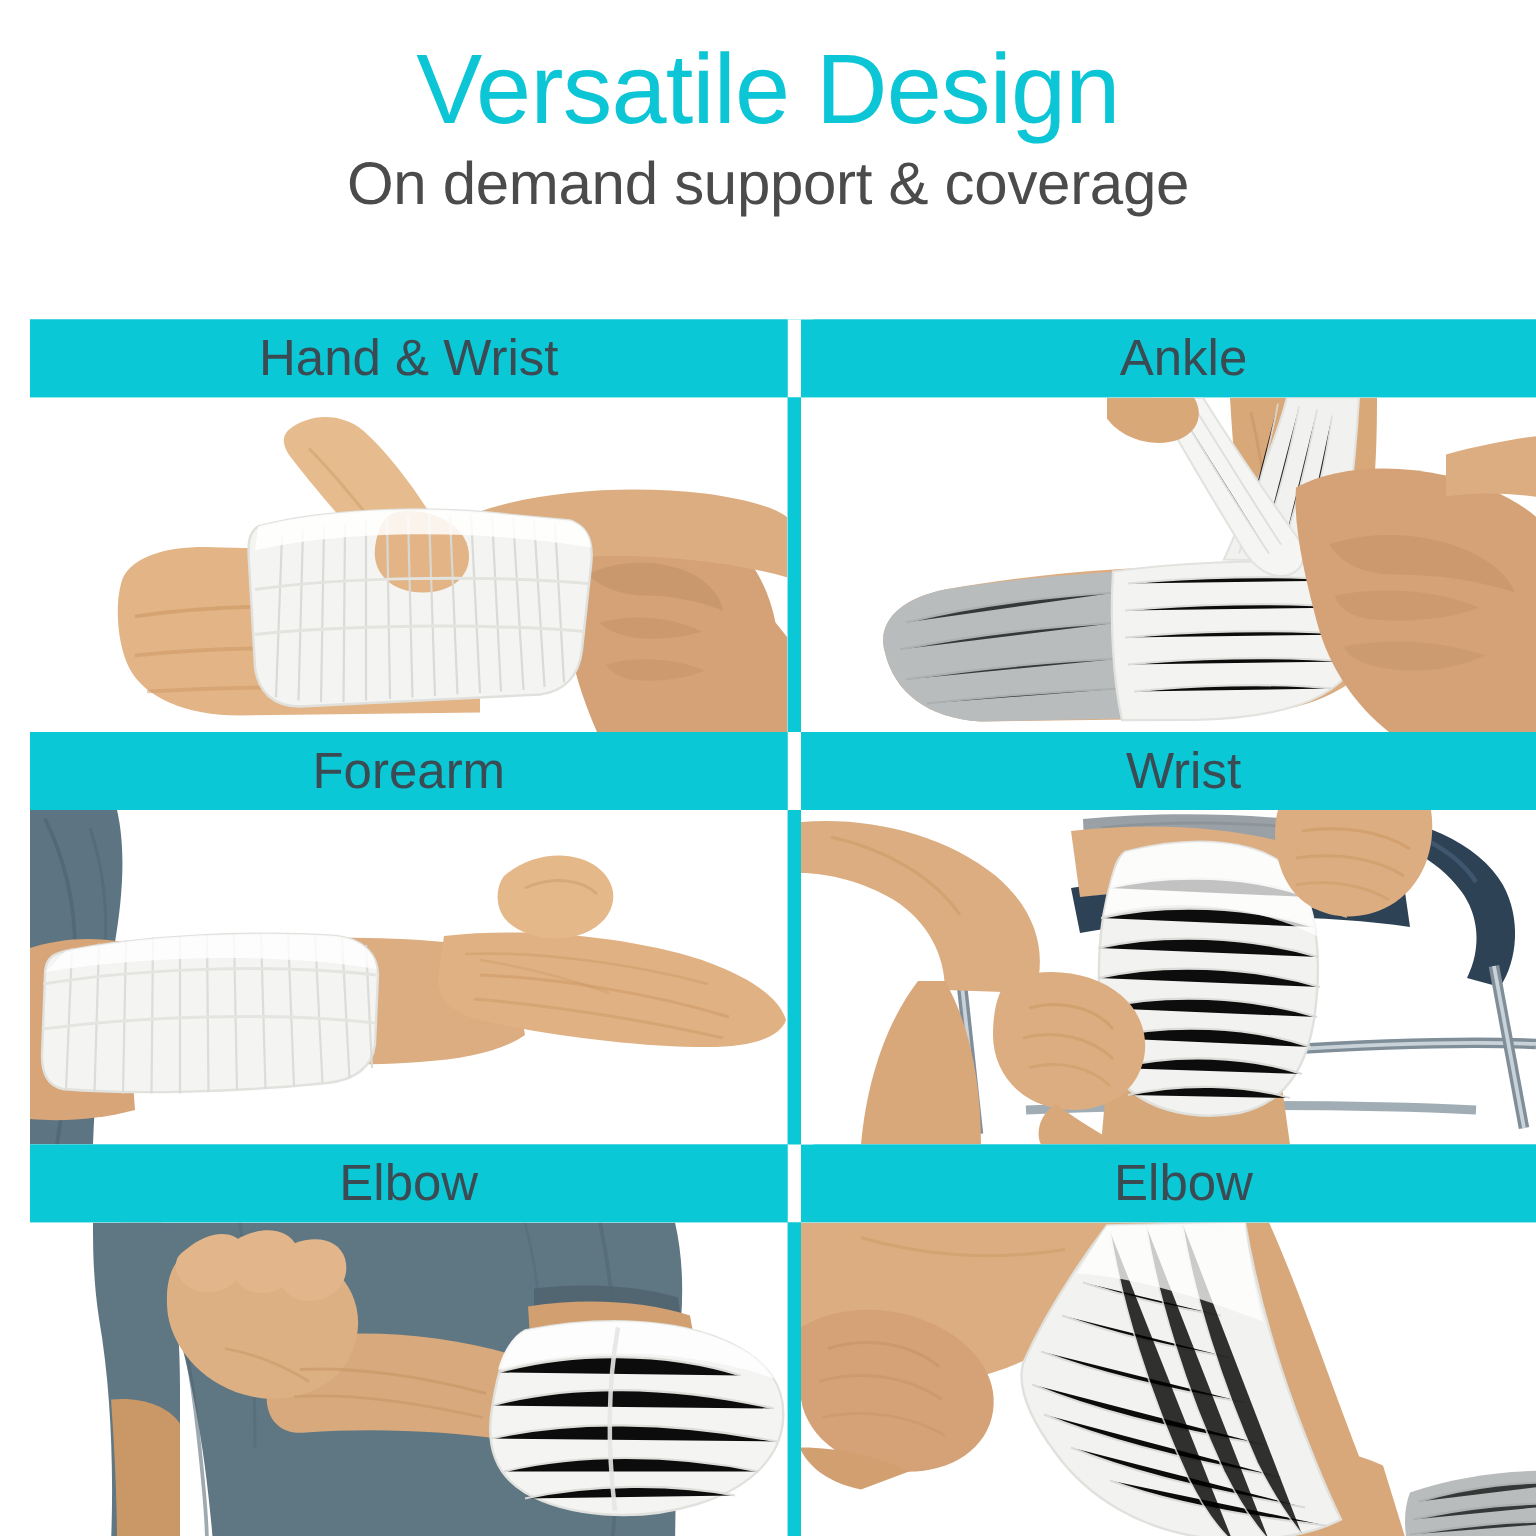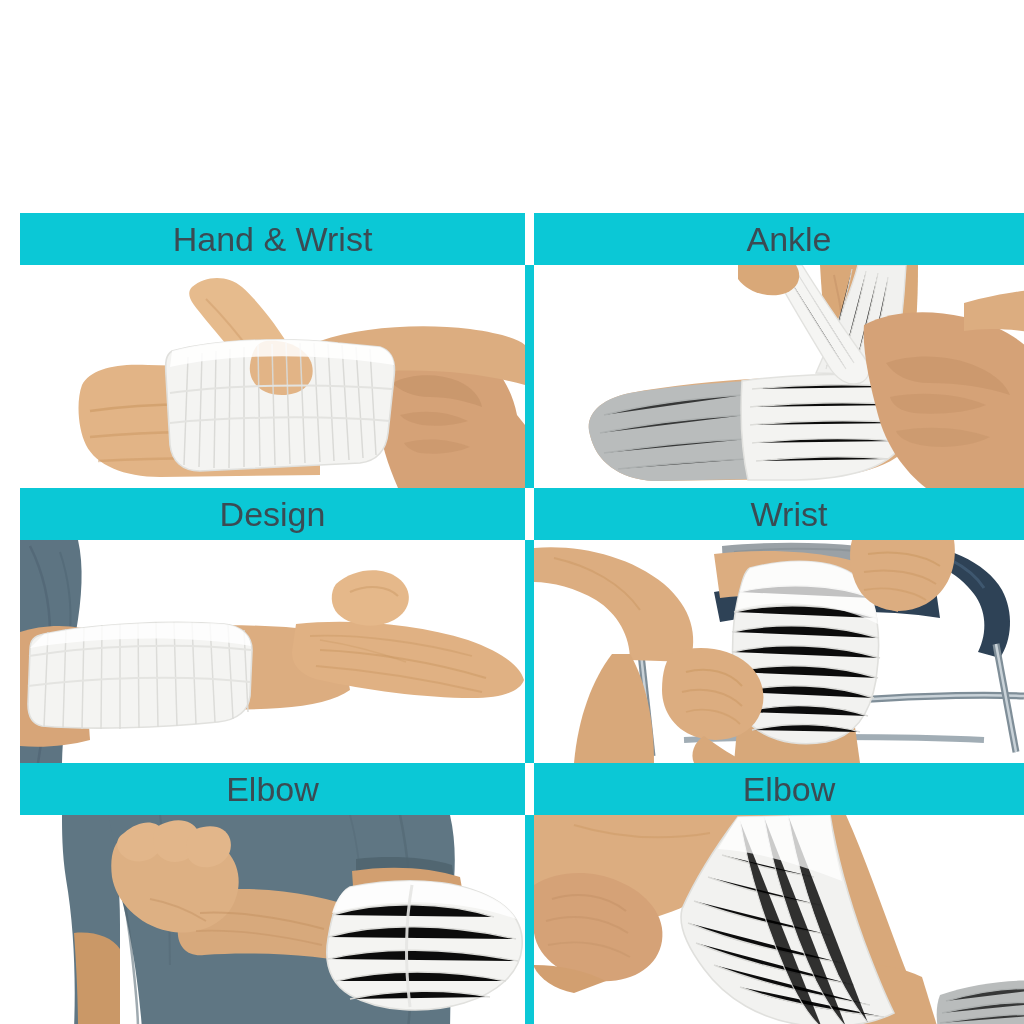--- a/index.html
+++ b/index.html
@@ -67,20 +67,24 @@
   .cell svg{display:block;width:100%;height:100%;}
 
   
   .row-imgs-last{height:214px;}
 </style>
 </head>
 <body>
 
 <div id="page">
 
+  <div class="header">
+    <div class="title">Versatile Design</div>
+    <div class="subtitle">On demand support &amp; coverage</div>
+  </div>
 
   <div class="grid">
 
     <div class="row row-bars">
       <div class="bar bar-left">
         <span class="bar-label">Hand &amp; Wrist</span>
       </div>
       <div class="bar-gap"></div>
       <div class="bar bar-right">
         <span class="bar-label">Ankle</span>
@@ -185,21 +189,21 @@
           <path d="M356 132 C386 126 424 128 452 140 C432 148 404 150 380 148 C366 146 358 140 356 132 Z" fill="#c08e64" opacity="0.4"></path>
           <path d="M362 166 C392 160 428 162 456 172 C436 182 408 184 386 180 C372 177 364 172 362 166 Z" fill="#c08e64" opacity="0.35"></path>
 
           <path d="M430 38 C466 28 500 24 510 24 L510 70 C486 64 454 62 430 66 Z" fill="#dcad80"></path>
         </svg>
       </div>
     </div>
 
     <div class="row row-bars">
       <div class="bar bar-left">
-        <span class="bar-label">Design</span>
+        <span class="bar-label">Forearm</span>
       </div>
       <div class="bar-gap"></div>
       <div class="bar bar-right">
         <span class="bar-label">Wrist</span>
       </div>
     </div>
 
     <div class="row row-imgs">
 
       <div class="cell cell-left">

